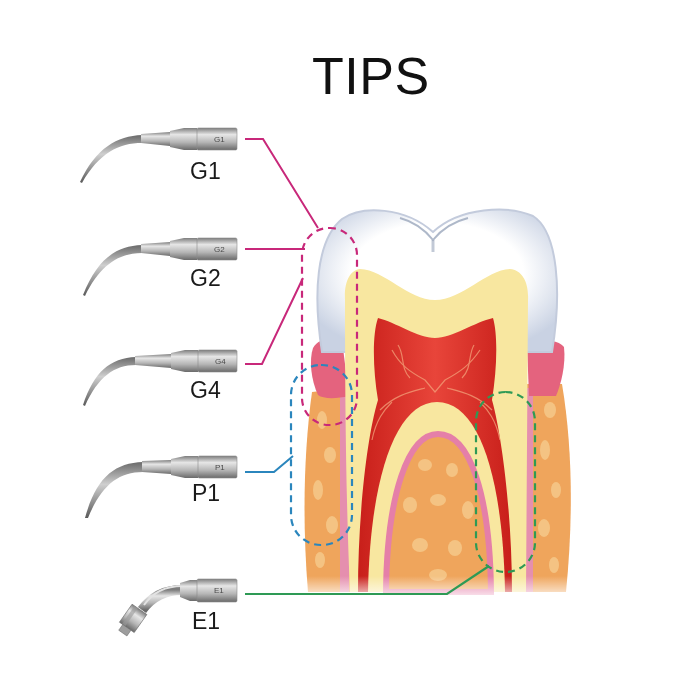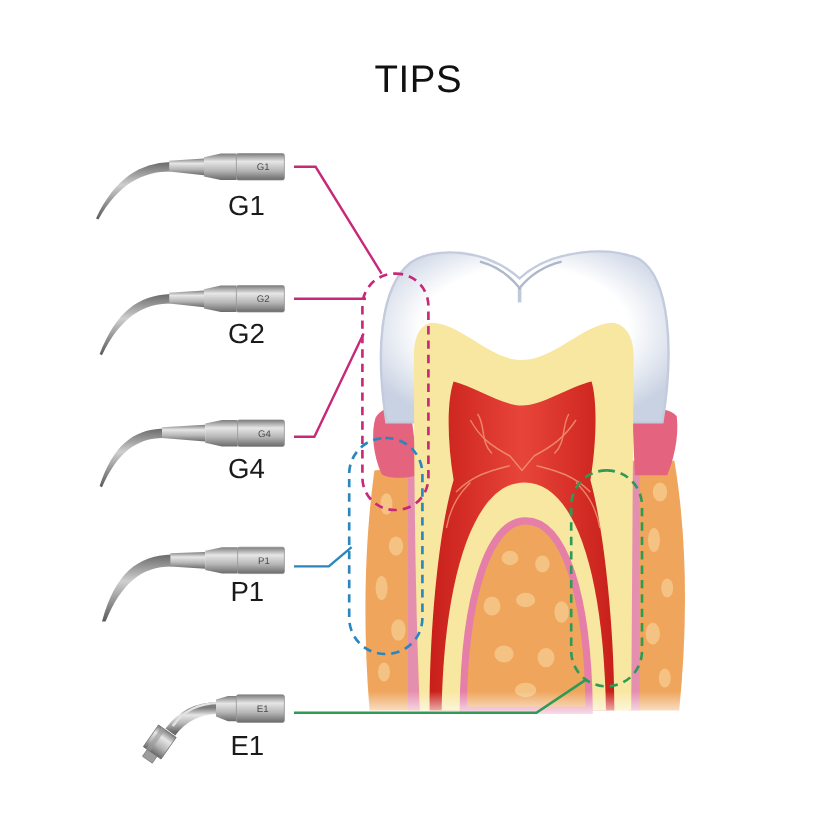--- a/index.html
+++ b/index.html
@@ -9,21 +9,21 @@
       height: 700px;
       overflow: hidden;
       background: #ffffff;
       font-family: "Liberation Sans", sans-serif;
     }
     #canvas svg { position: absolute; left: 0; top: 0; }
     .title {
       position: absolute;
       left: 312px;
       top: 50px;
-      font-size: 32px;
+      font-size: 52px;
       line-height: 1;
       color: #111111;
       letter-spacing: 0.5px;
     }
     .tip-label {
       position: absolute;
       font-size: 23px;
       line-height: 1;
       color: #1a1a1a;
     }

